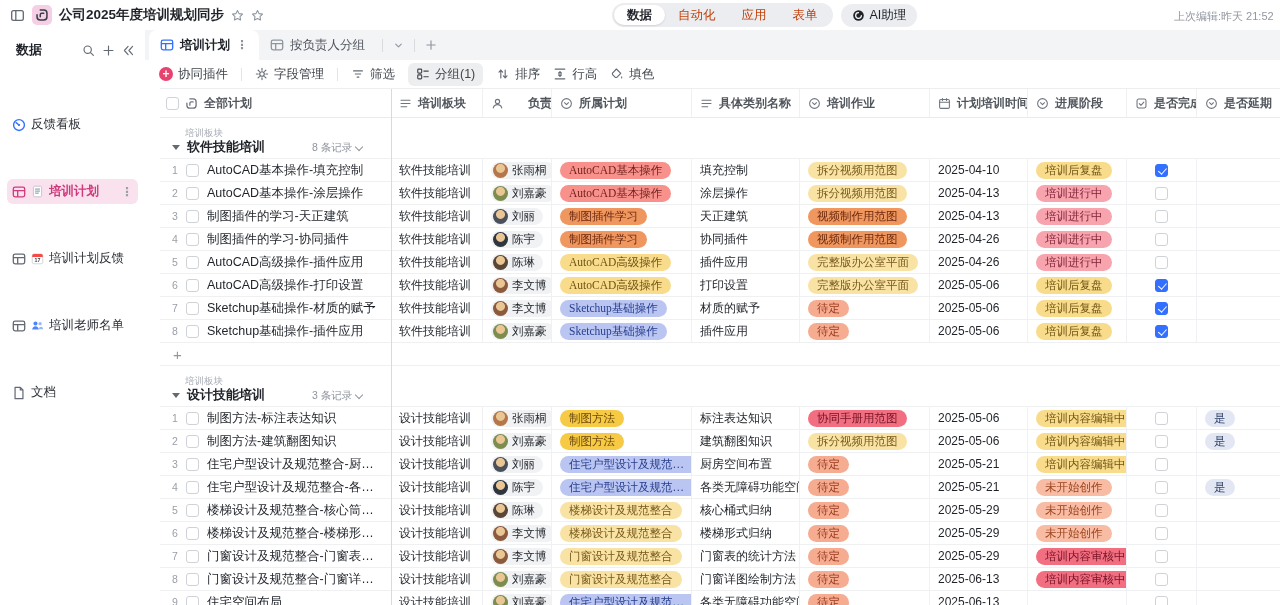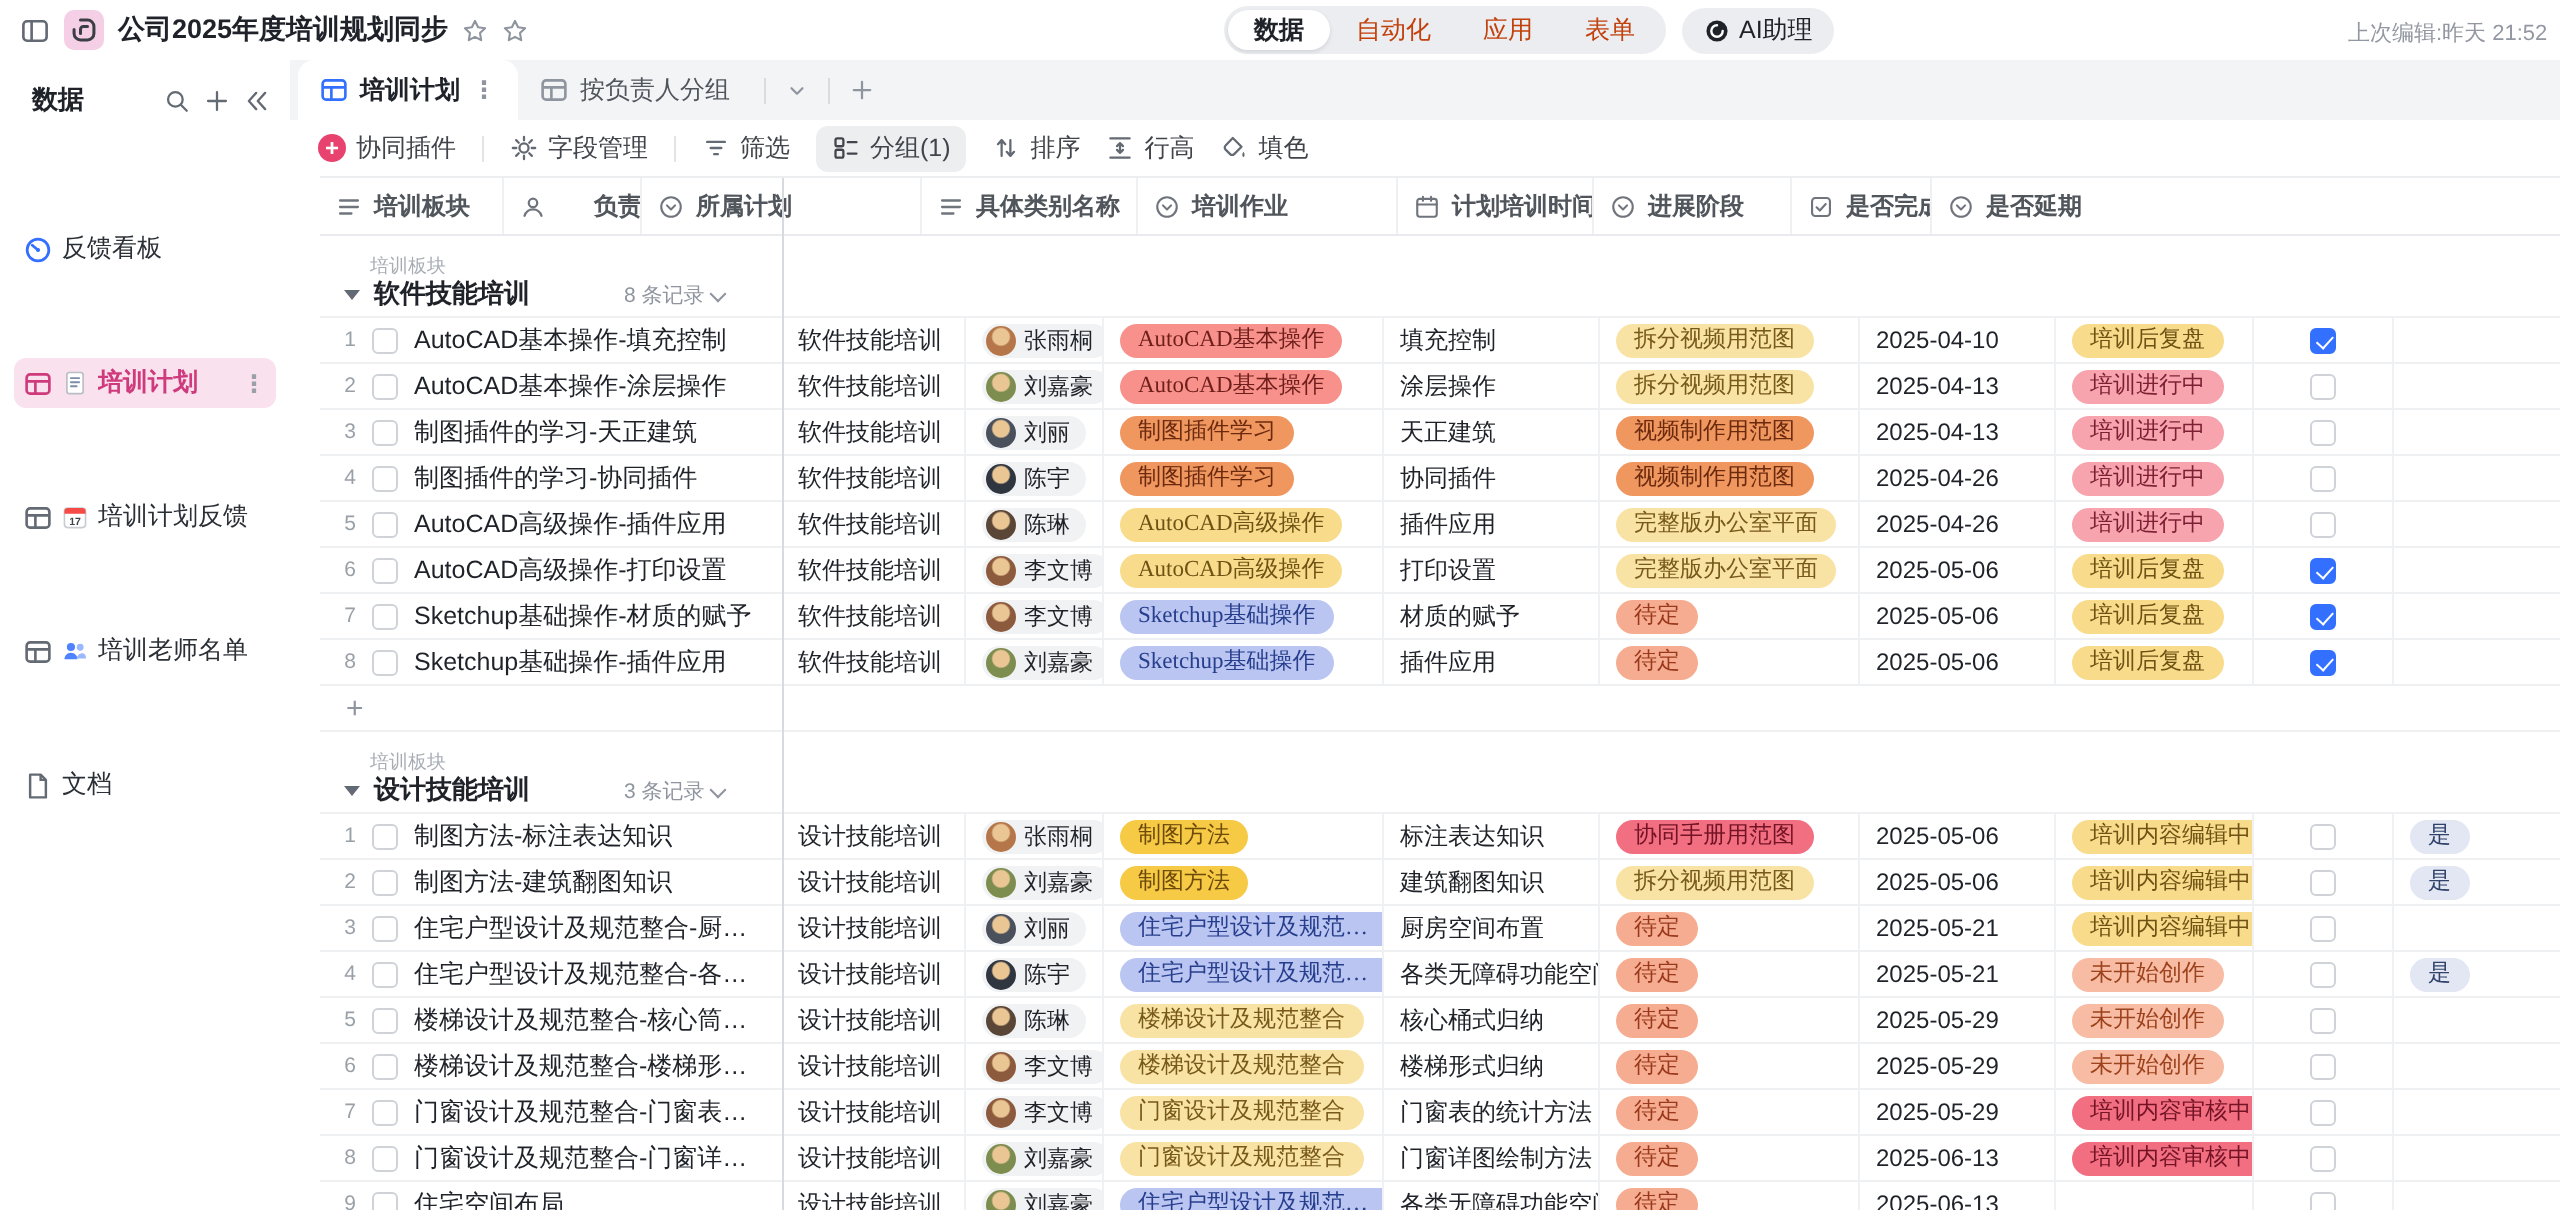--- a/index.html
+++ b/index.html
@@ -304,20 +304,30 @@
           </svg>
       </span>
       <span>填色</span>
     </div>
   </div>
 
   <div class="table-wrap">
     <div class="frozen-divider"></div>
 
     <div class="thead">
+      <div class="th c0">
+        <span class="cbx" style="margin-left:-2px;"></span>
+        <span class="ic">
+          <svg width="13" height="13" viewBox="0 0 24 24">
+              <path d="M9 3.5h6A5.5 5.5 0 0 1 20.5 9v6a5.5 5.5 0 0 1-5.5 5.5H9A5.5 5.5 0 0 1 3.5 15v-3.5" fill="none" stroke="#6f747d" stroke-width="2.4" stroke-linecap="round"></path>
+              <path d="M9 15v-3.5A2.5 2.5 0 0 1 11.5 9H15" fill="none" stroke="#6f747d" stroke-width="2.4" stroke-linecap="round"></path>
+            </svg>
+        </span>
+        <span>全部计划</span>
+      </div>
       <div class="th c1">
         <span class="ic">
             <svg width="13" height="13" viewBox="0 0 16 16">
               <path d="M2.5 4h11M2.5 8h11M2.5 12h7" stroke="#6f747d" stroke-width="1.4" stroke-linecap="round"></path>
             </svg>
           </span>
         <span>培训板块</span>
       </div>
       <div class="th c2">
         <span class="ic">

